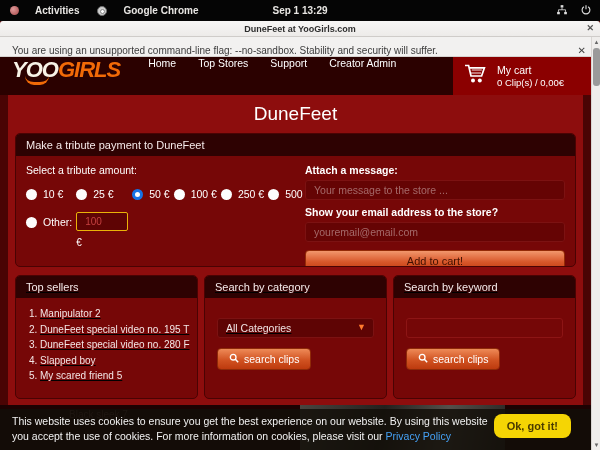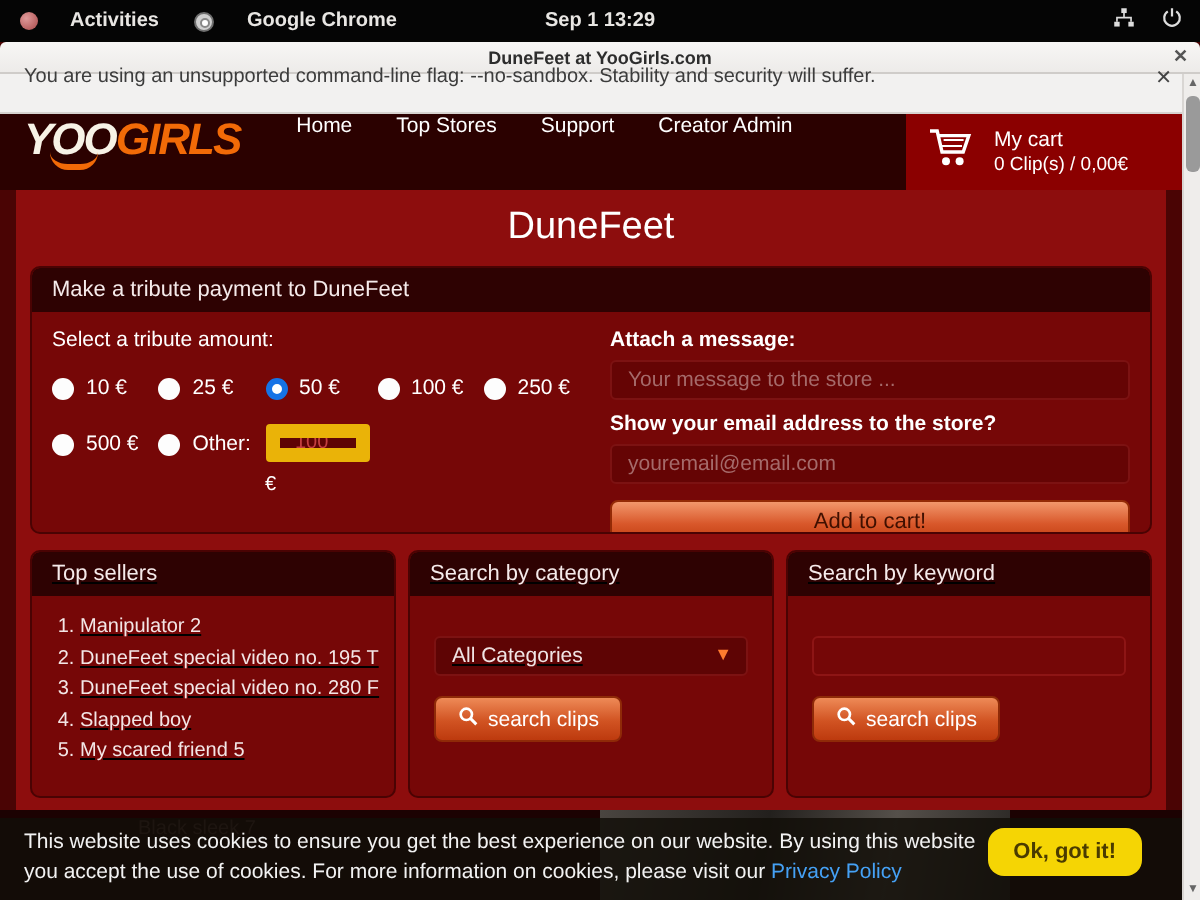--- a/index.html
+++ b/index.html
@@ -20,22 +20,22 @@
 
   
   .titlebar { position:absolute; top:21px; left:0; width:600px; height:16px;
     background:linear-gradient(#f7f6f5,#edebe9); border-bottom:1px solid #cfccc9;
     display:flex; align-items:center; justify-content:center;
     font-size:9px; font-weight:bold; color:#2d2d2d; border-radius:3px 3px 0 0; }
   .titlebar .win-close { position:absolute; right:6px; top:2px; font-size:9px; color:#555; cursor:pointer; }
 
   
   .infobar { position:absolute; top:37px; left:0; width:600px; height:20px; background:#f2f1f0;
-    border-bottom:1px solid #d6d3d0; display:flex; align-items:center;
-    font-size:10px; color:#3c3c3c; padding:0 24px 16px 12px; }
+    border-bottom:1px solid #d6d3d0; display:flex; align-items:flex-end;
+    font-size:10px; color:#3c3c3c; padding:0 24px 0 12px; }
   .infobar .bar-close { position:absolute; right:14px; font-size:10px; color:#444; cursor:pointer; }
 
   
   .viewport { position:absolute; top:57px; left:0; width:591px; height:393px; background:#4a0404; overflow:hidden; }
 
   
   .scrollbar { position:absolute; top:37px; right:0; width:9px; height:413px; background:#efEDeb; background:#efedeb; border-left:1px solid #d9d6d3; }
   .sb-arrow { position:absolute; left:0; width:9px; text-align:center; font-size:6px; color:#666; }
   .sb-up { top:2px; } .sb-down { bottom:2px; }
   .sb-thumb { position:absolute; top:11px; left:1px; width:7px; height:38px; background:#9a9a9a; border-radius:3px; }
@@ -61,27 +61,27 @@
 
   .panel { background:#760707; border:1px solid #4a0303; border-radius:5px; overflow:hidden; }
   .panel-header { background:#2e0202; color:#f5eaea; font-size:11px; padding:5px 10px; border-radius:4px 4px 0 0; }
 
   .tribute-panel { height:134px; }
   .tribute-body { display:flex; padding:8px 10px 0 10px; }
   .tribute-left { width:265px; }
   .tribute-right { flex:1; margin-left:14px; }
 
   .amount-label { color:#fff; font-size:10.5px; margin-bottom:12px; }
-  .amount-grid { display:grid; grid-template-columns:repeat(5,1fr); row-gap:16px; column-gap:4px; align-items:start; }
+  .amount-grid { display:grid; grid-template-columns:repeat(6,1fr); row-gap:16px; column-gap:4px; align-items:start; }
   .radio-cell { display:flex; align-items:center; gap:6px; cursor:pointer; }
   .radio-dot { width:11px; height:11px; border-radius:50%; background:#fdfdfd; flex:0 0 auto; }
   .radio-dot.checked { background:#fff; border:3.5px solid #1673e6; }
   .radio-label { color:#fff; font-size:10.5px; white-space:nowrap; }
   .other-cell { display:flex; flex-direction:column; gap:6px; margin-top:-4px; }
-  .other-input { width:52px; height:19px; background:#5e0404; border:7px solid #eab308; border-radius:2px;
+  .other-input { width:52px; height:19px; background:#5e0404; border:1px solid #eab308; border-radius:2px;
     color:#c54040; font-size:10px; padding:0 8px; font-family:"Liberation Sans",sans-serif; }
   .currency { color:#fff; font-size:10px; }
 
   .field-label { color:#fff; font-size:10.5px; font-weight:bold; margin-bottom:4px; }
   .text-input { width:100%; height:20px; background:#650404; border:1px solid #7c1212; border-radius:3px;
     color:#e8caca; font-size:10.5px; padding:0 8px; font-family:"Liberation Sans",sans-serif; }
   .text-input::placeholder { color:#a express; color:#a56a6a; opacity:1; }
   .mb6 { margin-bottom:6px; }
   .add-btn { width:100%; height:22px; margin-top:8px; border:1px solid #942a06; border-radius:4px;
     background:linear-gradient(#f2976c,#d8572a 55%,#c03c10); color:#401000; font-size:11px; cursor:pointer;

